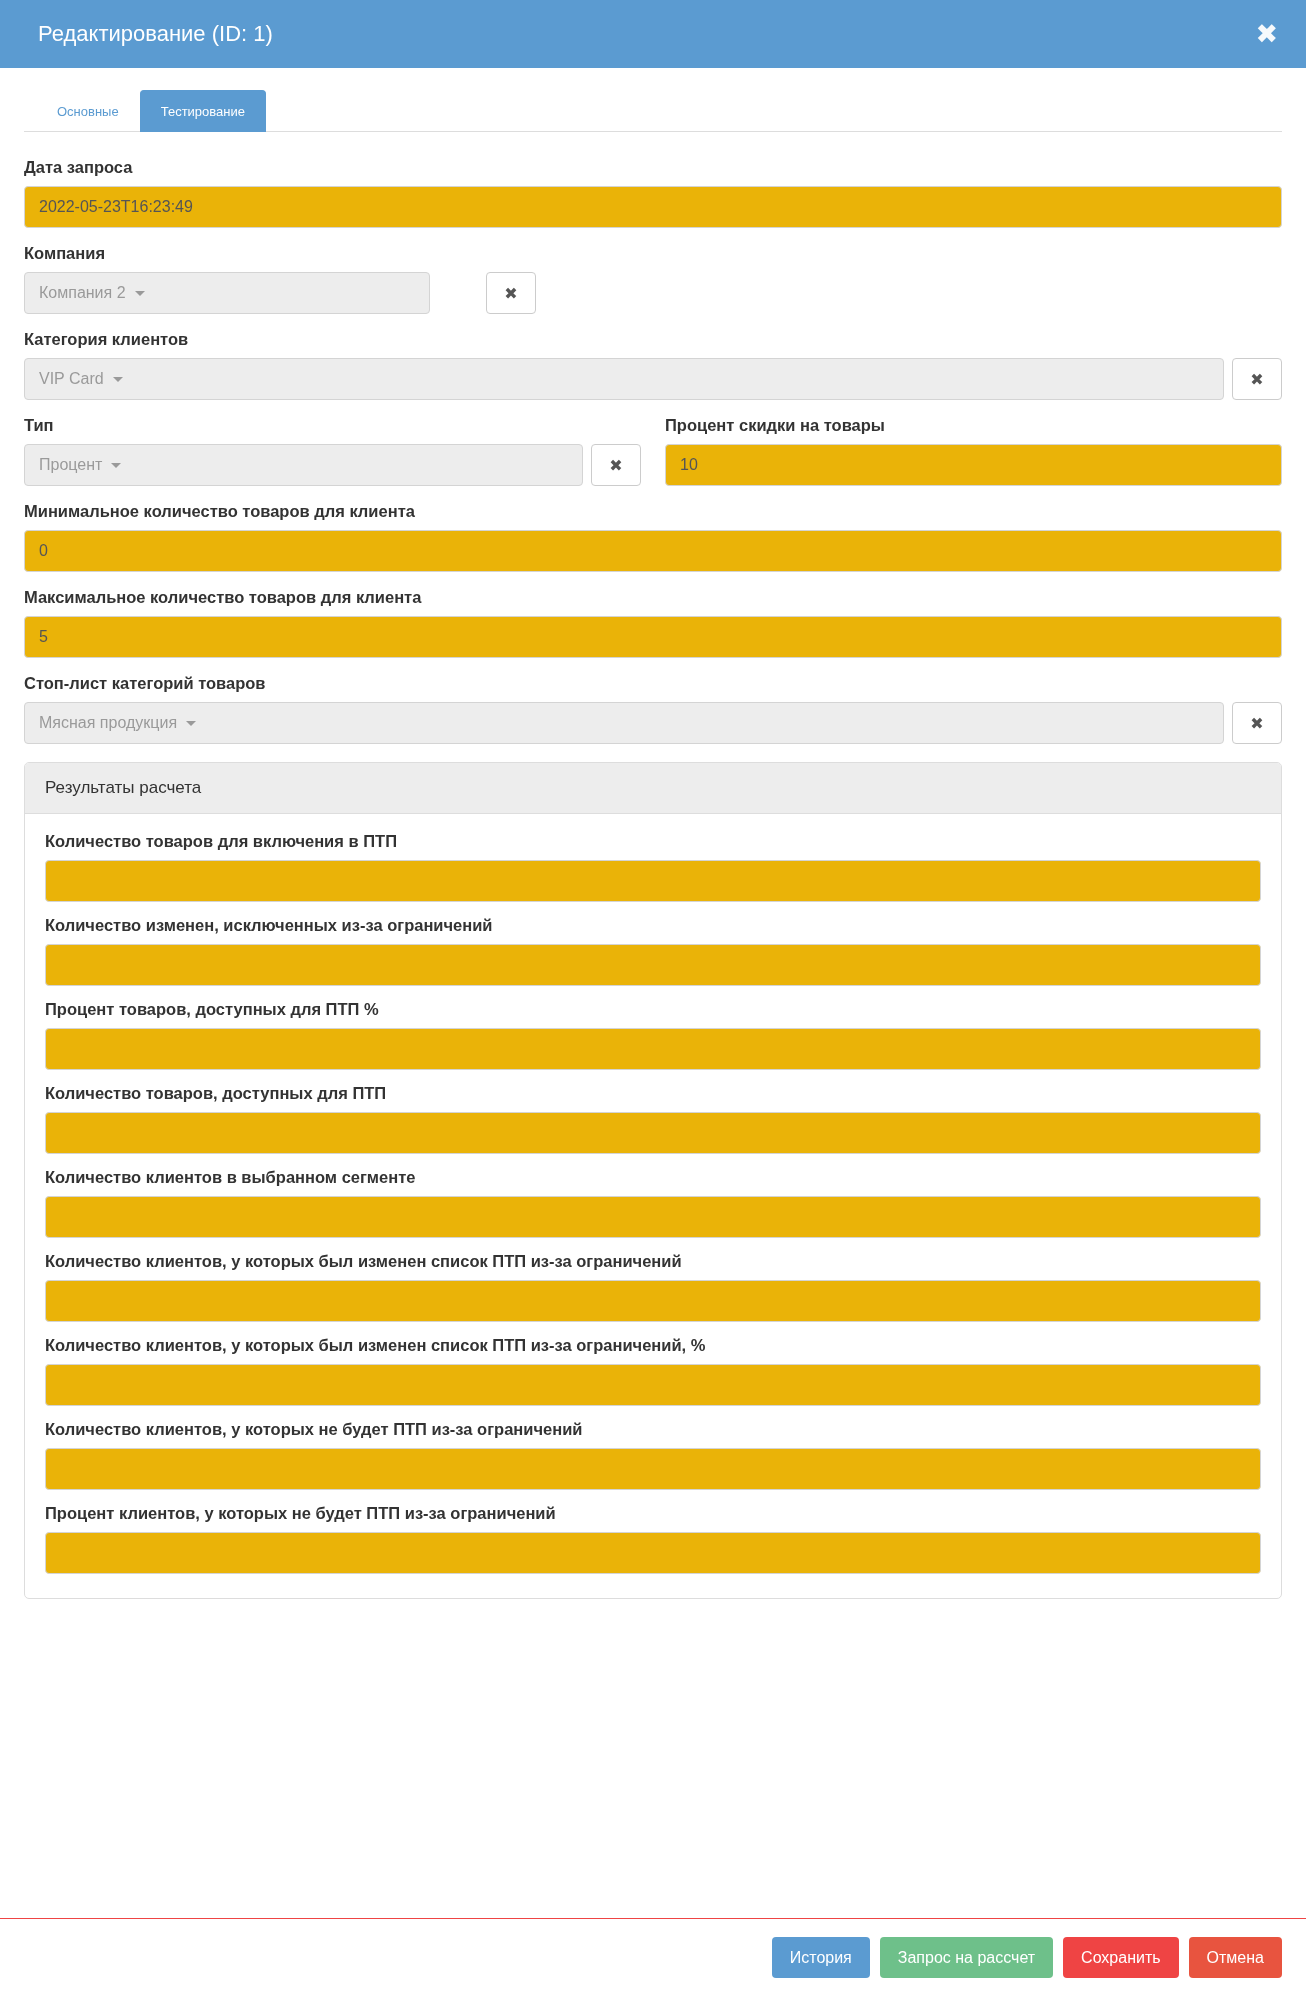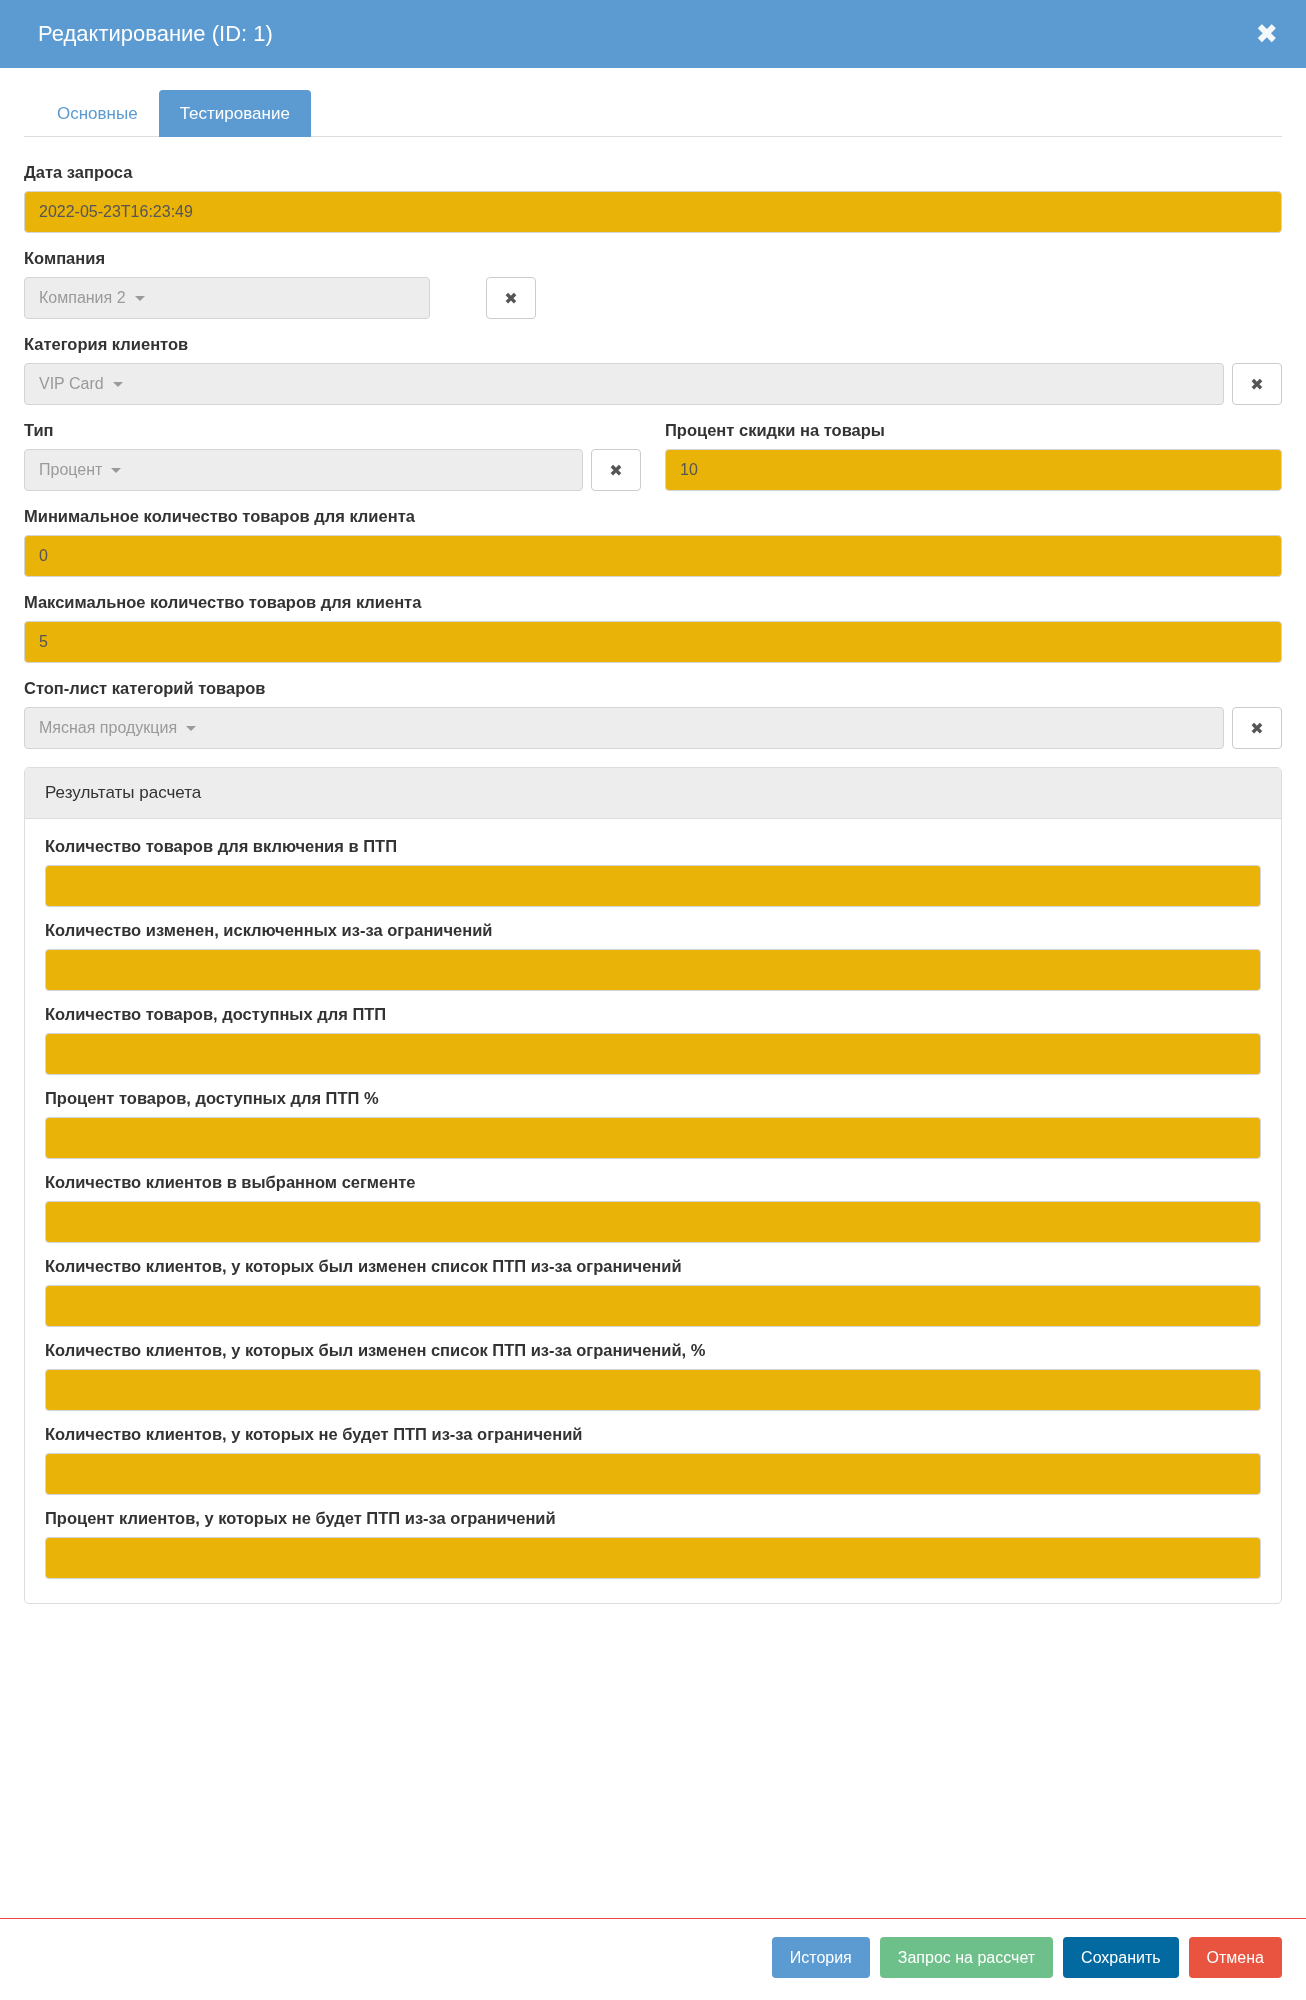--- a/index.html
+++ b/index.html
@@ -58,21 +58,21 @@
   
   .tabs {
     display: flex;
     align-items: flex-end;
     border-bottom: 1px solid #dddddd;
     margin-bottom: 26px;
     padding-left: 12px;
   }
   .tab {
     padding: 13px 20px;
-    font-size: 17px;
+    font-size: 13px;
     color: #5b9bd1;
     cursor: pointer;
     border: 1px solid transparent;
     border-bottom: none;
     border-radius: 4px 4px 0 0;
     margin-bottom: -1px;
     background: transparent;
     text-align: right;
   }
   .tab.active {
@@ -188,21 +188,21 @@
     border-radius: 4px;
     color: #ffffff;
     font-size: 16px;
     font-family: "Liberation Sans", sans-serif;
     padding: 11px 18px;
     cursor: pointer;
     line-height: 1.2;
   }
   .btn-history { background: #5b9bd1; }
   .btn-calc    { background: #6ec08a; }
-  .btn-save    { background: #0369a1; }
+  .btn-save    { background: #ef4444; }
   .btn-cancel  { background: #e8543f; }
 </style>
 </head>
 <body>
 
 <div class="modal">
 
   <div class="modal-header">
     <div class="modal-title">Редактирование (ID: 1)</div>
     <button class="close-btn">✖</button>
@@ -296,26 +296,26 @@
           <label class="field-label">Количество товаров для включения в ПТП</label>
           <div class="input"></div>
         </div>
 
         <div class="field">
           <label class="field-label">Количество изменен, исключенных из-за ограничений</label>
           <div class="input"></div>
         </div>
 
         <div class="field">
+          <label class="field-label">Процент товаров, доступных для ПТП %</label>
+          <div class="input"></div>
+        </div>
+
+        <div class="field">
           <label class="field-label">Количество товаров, доступных для ПТП</label>
-          <div class="input"></div>
-        </div>
-
-        <div class="field">
-          <label class="field-label">Процент товаров, доступных для ПТП %</label>
           <div class="input"></div>
         </div>
 
         <div class="field">
           <label class="field-label">Количество клиентов в выбранном сегменте</label>
           <div class="input"></div>
         </div>
 
         <div class="field">
           <label class="field-label">Количество клиентов, у которых был изменен список ПТП из-за ограничений</label>

